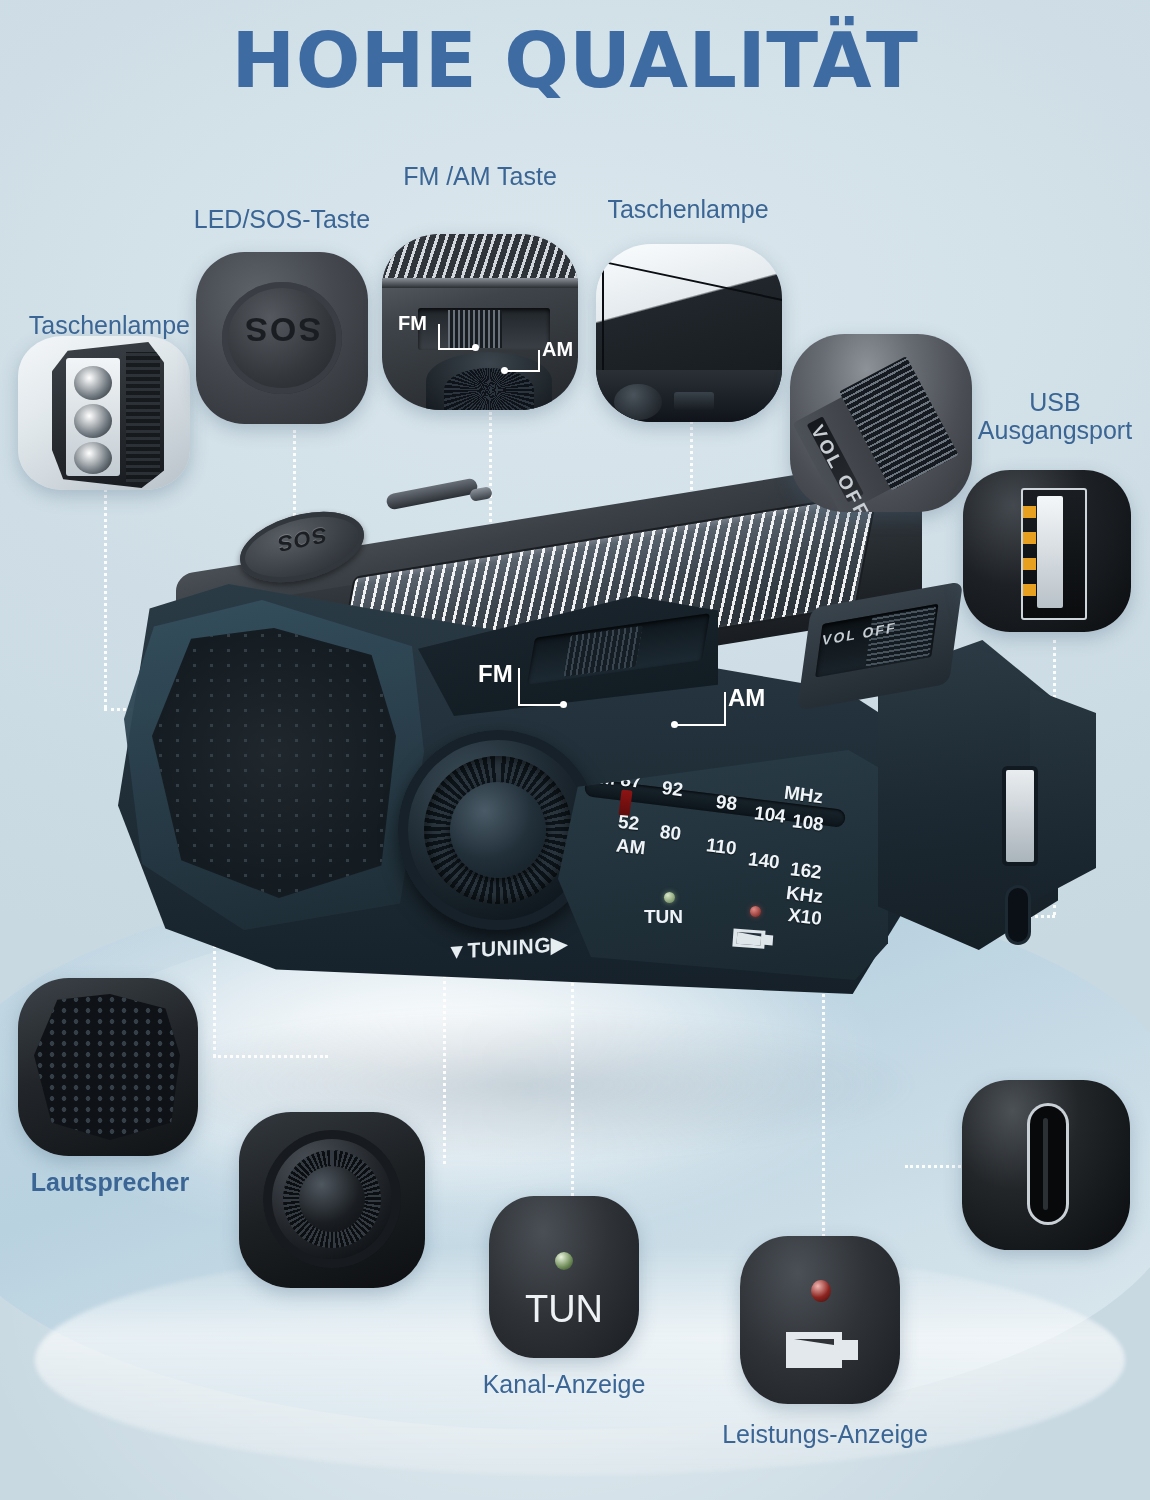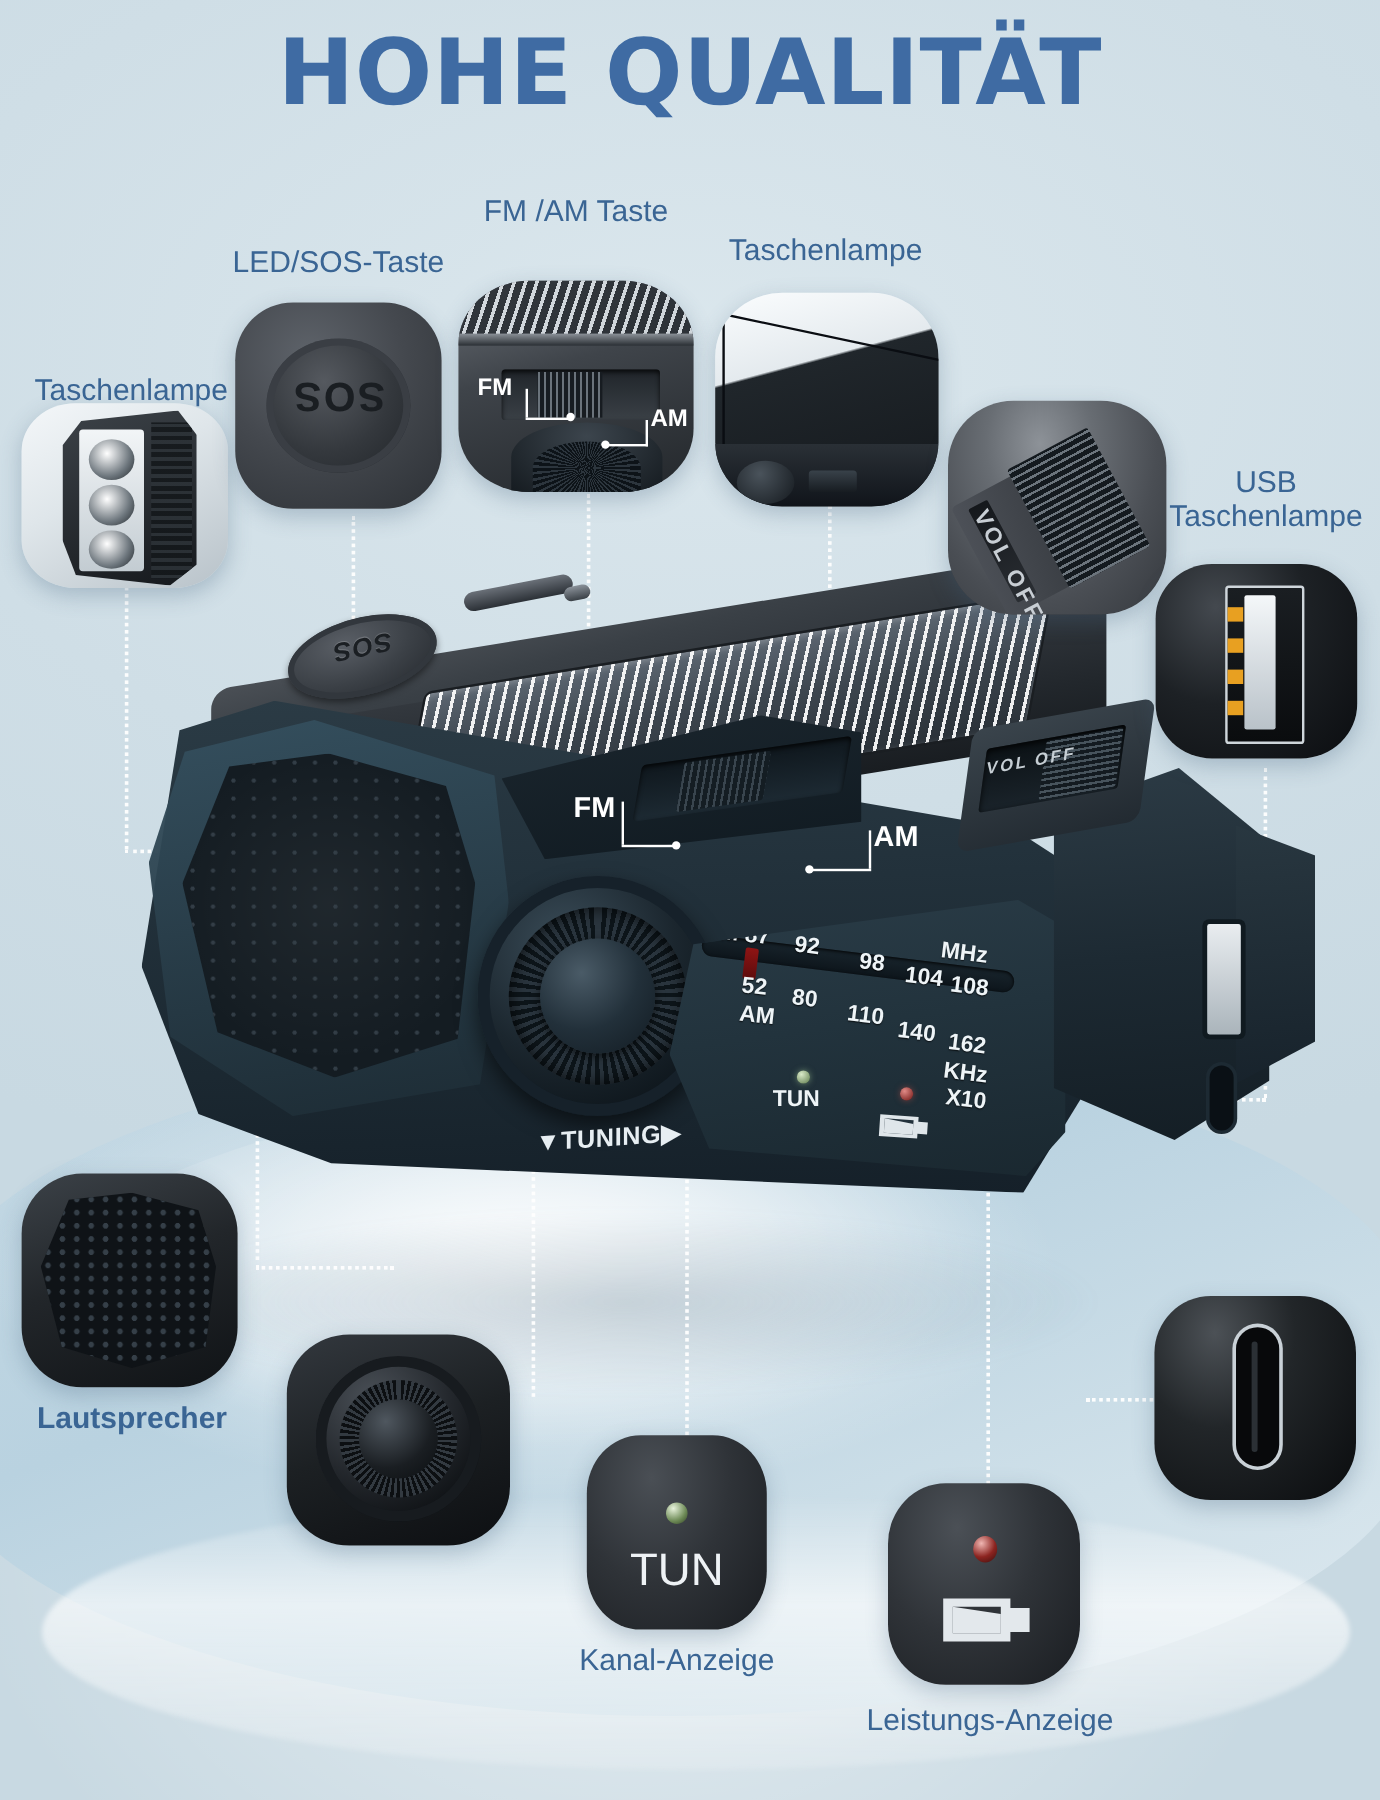--- a/index.html
+++ b/index.html
@@ -354,21 +354,21 @@
   <div class="bub" style="left:963px;top:470px;width:168px;height:162px;border-radius:28%;background:radial-gradient(ellipse at 30% 22%,#44494f 0%,#1d2125 45%,#0b0d10 100%);">
     <div style="position:absolute;left:58px;top:18px;width:62px;height:128px;background:linear-gradient(180deg,#1a1e22,#0a0c0e);border:2px solid #cfd6db;border-radius:3px;">
       <div style="position:absolute;left:14px;top:6px;width:26px;height:112px;background:linear-gradient(180deg,#f4f7f9,#b9c2c9);border-radius:2px;"></div>
       <div style="position:absolute;left:0px;top:16px;width:13px;height:12px;background:#e8a021;"></div>
       <div style="position:absolute;left:0px;top:42px;width:13px;height:12px;background:#e8a021;"></div>
       <div style="position:absolute;left:0px;top:68px;width:13px;height:12px;background:#e8a021;"></div>
       <div style="position:absolute;left:0px;top:94px;width:13px;height:12px;background:#e8a021;"></div>
     </div>
   </div>
   <div class="lbl c" style="left:960px;top:388px;width:190px;">USB
-Taschenlampe</div>
+Ausgangsport</div>
 
   <div class="bub" style="left:18px;top:978px;width:180px;height:178px;border-radius:28%;background:linear-gradient(160deg,#3c4248 0%,#22262a 45%,#101316 100%);">
     <div style="position:absolute;left:16px;top:16px;width:146px;height:146px;background:#0f1317;clip-path:polygon(16% 4%,52% 0%,90% 10%,100% 42%,94% 88%,52% 100%,12% 88%,0% 42%);">
       <div style="position:absolute;inset:0;background-image:radial-gradient(circle,#353f48 2.2px,rgba(0,0,0,0) 2.6px);background-size:12px 11px;"></div>
     </div>
   </div>
   <div class="lbl c" style="left:10px;top:1168px;width:200px;font-weight:bold;">Lautsprecher</div>
 
   <div class="bub" style="left:239px;top:1112px;width:186px;height:176px;border-radius:28%;background:linear-gradient(160deg,#33383e 0%,#1c2023 48%,#0d0f12 100%);">
     <div style="position:absolute;left:24px;top:18px;width:138px;height:138px;border-radius:50%;background:radial-gradient(circle at 34% 26%,#4a5057 0%,#23272c 48%,#0d1013 80%,#2c3238 100%);box-shadow:inset 0 0 0 9px #171b1f;">

